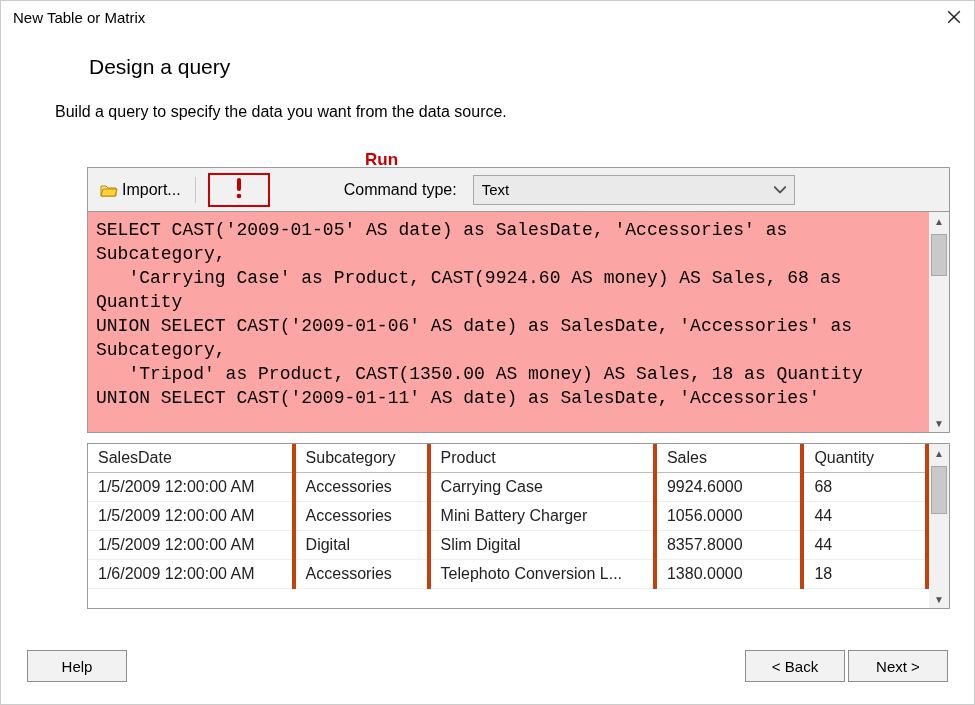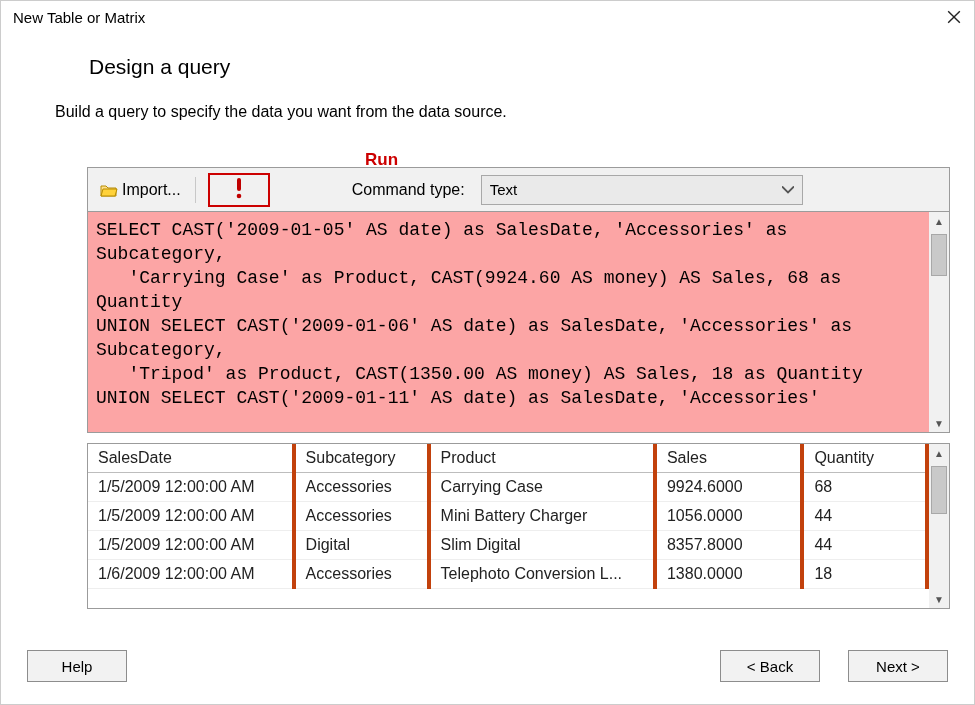--- a/index.html
+++ b/index.html
@@ -69,21 +69,21 @@
   .icon-sm { width: 18px; height: 18px; display: inline-block; }
   .sep { width: 1px; height: 26px; background: #c8c8c8; margin: 0 2px; }
   .run-btn {
     border: 2px solid #cc0000;
     width: 62px; height: 34px;
     display: inline-flex; align-items: center; justify-content: center;
     background: #f1f1f1;
     margin-left: 4px;
   }
   .spacer { flex: 0 0 52px; }
-  .cmd-label { font-size: 16px; margin-left: 18px; margin-right: 10px; }
+  .cmd-label { font-size: 16px; margin-left: 10px; margin-right: 10px; }
   .cmd-select {
     flex: 1;
     height: 30px;
     border: 1px solid #a8a8a8;
     background: #eaeaea;
     display: flex; align-items: center; justify-content: space-between;
     padding: 0 8px;
     max-width: 322px;
     font-size: 15px;
   }
@@ -153,21 +153,21 @@
   .btn {
     min-width: 100px;
     height: 32px;
     border: 1px solid #8d8d8d;
     background: #f2f2f2;
     font-size: 15px;
     display: inline-flex; align-items: center; justify-content: center;
     padding: 0 14px;
   }
   .footer .gap { flex: 1; }
-  .footer .btn + .btn { margin-left: 28px; }
+  .footer .btn + .btn { margin-left: 3px; }
 </style>
 </head>
 <body>
 
 <div class="titlebar">
   <span class="title">New Table or Matrix</span>
   <span class="close">
     <svg viewBox="0 0 12 12" width="14" height="14">
         <line x1="1" y1="1" x2="11" y2="11" stroke="#222" stroke-width="1.2"></line>
         <line x1="11" y1="1" x2="1" y2="11" stroke="#222" stroke-width="1.2"></line>

